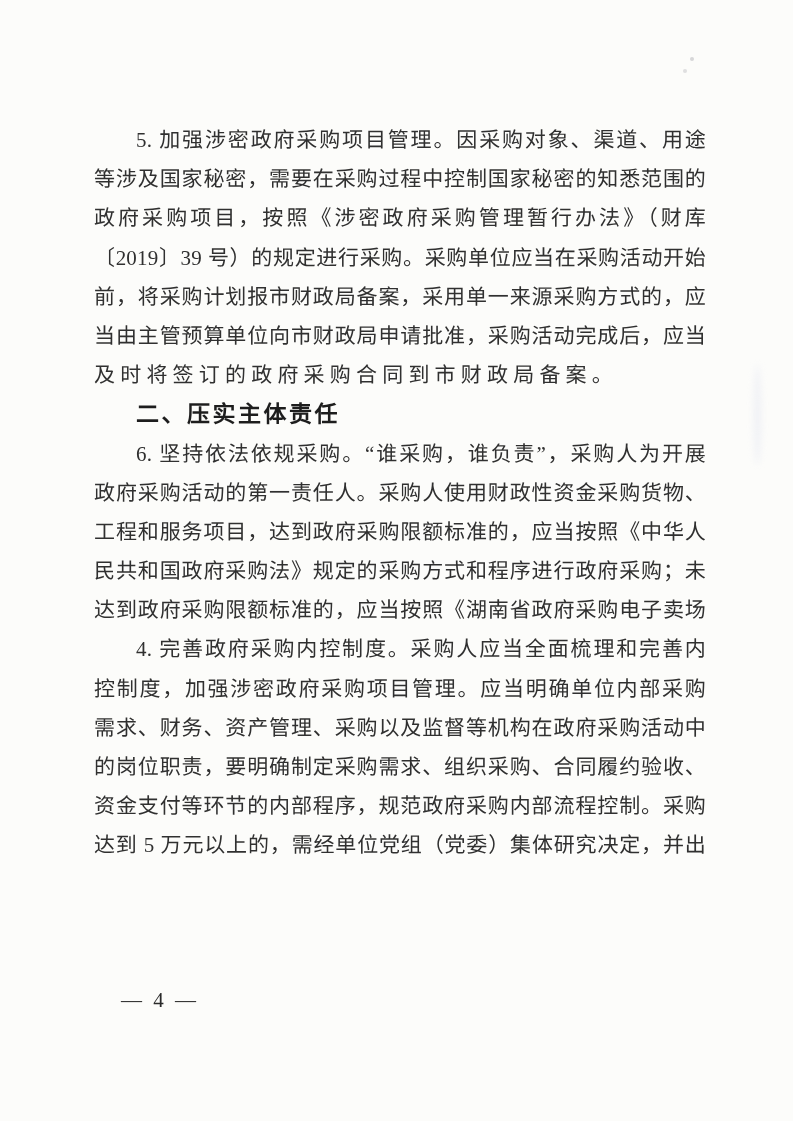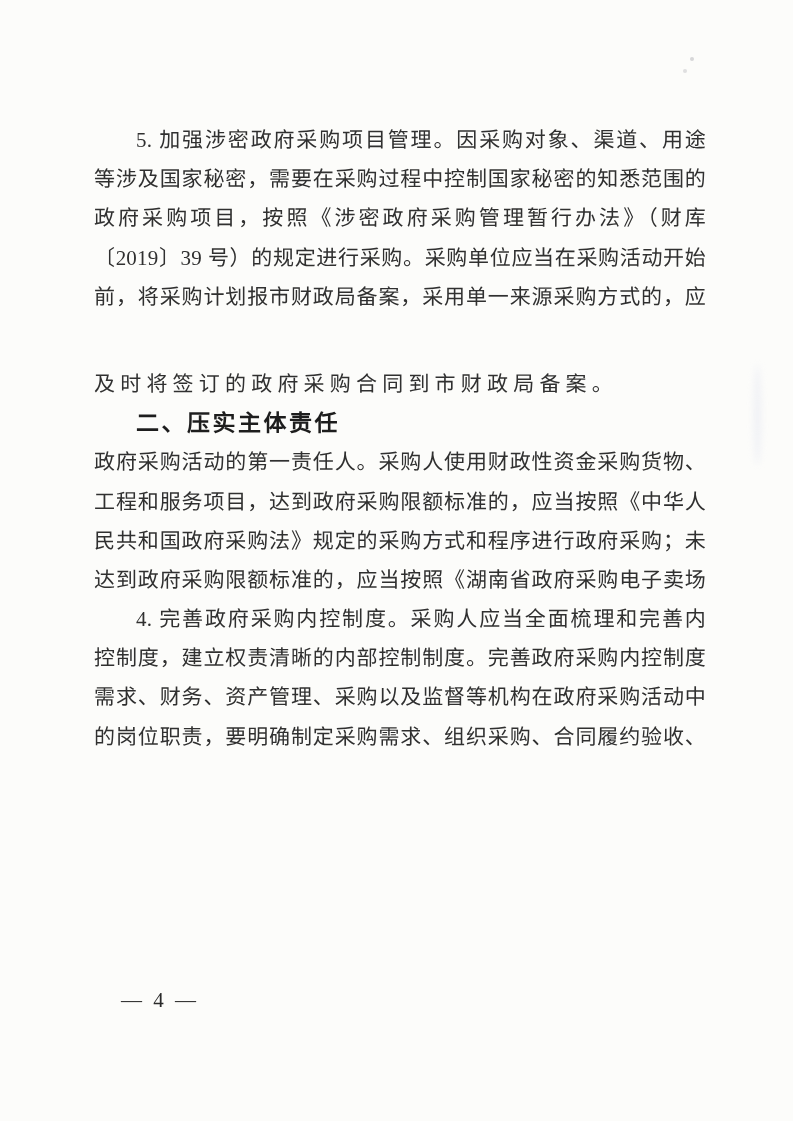--- a/index.html
+++ b/index.html
@@ -32,21 +32,20 @@
     text-justify: inter-character;
     letter-spacing: 0.2px;
   }
   .line.indent {
     padding-left: 42px;
   }
   .line.nofill {
     text-align: left;
     text-align-last: left;
     letter-spacing: 5.2px;
-    margin-top: 48px;
   }
   .line.heading {
     text-align: left;
     text-align-last: left;
     font-family: "Liberation Sans", "DejaVu Sans", sans-serif;
     font-weight: 700;
     font-size: 23px;
     letter-spacing: 2.5px;
     color: #1d1d1d;
   }
@@ -82,33 +81,37 @@
 <body>
 
 <div class="page">
   <div class="doc-body">
 
     <div class="line indent">5. 加强涉密政府采购项目管理。因采购对象、渠道、用途</div>
     <div class="line">等涉及国家秘密，需要在采购过程中控制国家秘密的知悉范围的</div>
     <div class="line">政府采购项目，按照《涉密政府采购管理暂行办法》（财库</div>
     <div class="line">〔2019〕39 号）的规定进行采购。采购单位应当在采购活动开始</div>
     <div class="line">前，将采购计划报市财政局备案，采用单一来源采购方式的，应</div>
+    <div class="line">当由主管预算单位向市财政局申请批准，采购活动完成后，应当</div>
     <div class="line nofill">及时将签订的政府采购合同到市财政局备案。</div>
 
     <div class="line heading indent">二、压实主体责任</div>
 
+    <div class="line indent">6. 坚持依法依规采购。“谁采购，谁负责”，采购人为开展</div>
     <div class="line">政府采购活动的第一责任人。采购人使用财政性资金采购货物、</div>
     <div class="line">工程和服务项目，达到政府采购限额标准的，应当按照《中华人</div>
     <div class="line">民共和国政府采购法》规定的采购方式和程序进行政府采购；未</div>
     <div class="line">达到政府采购限额标准的，应当按照《湖南省政府采购电子卖场</div>
 
     <div class="line indent">4. 完善政府采购内控制度。采购人应当全面梳理和完善内</div>
-    <div class="line">控制度，建立权责清晰的内部控制制度。完善政府采购内控制度</div>
+    <div class="line">控制度，加强涉密政府采购项目管理。应当明确单位内部采购</div>
     <div class="line">需求、财务、资产管理、采购以及监督等机构在政府采购活动中</div>
     <div class="line">的岗位职责，要明确制定采购需求、组织采购、合同履约验收、</div>
+    <div class="line">资金支付等环节的内部程序，规范政府采购内部流程控制。采购</div>
+    <div class="line">达到 5 万元以上的，需经单位党组（党委）集体研究决定，并出</div>
 
   </div>
 
   <div class="page-number">— 4 —</div>
 
   <div class="speck speck-1"></div>
   <div class="speck speck-2"></div>
   <div class="smudge"></div>
 </div>
 

